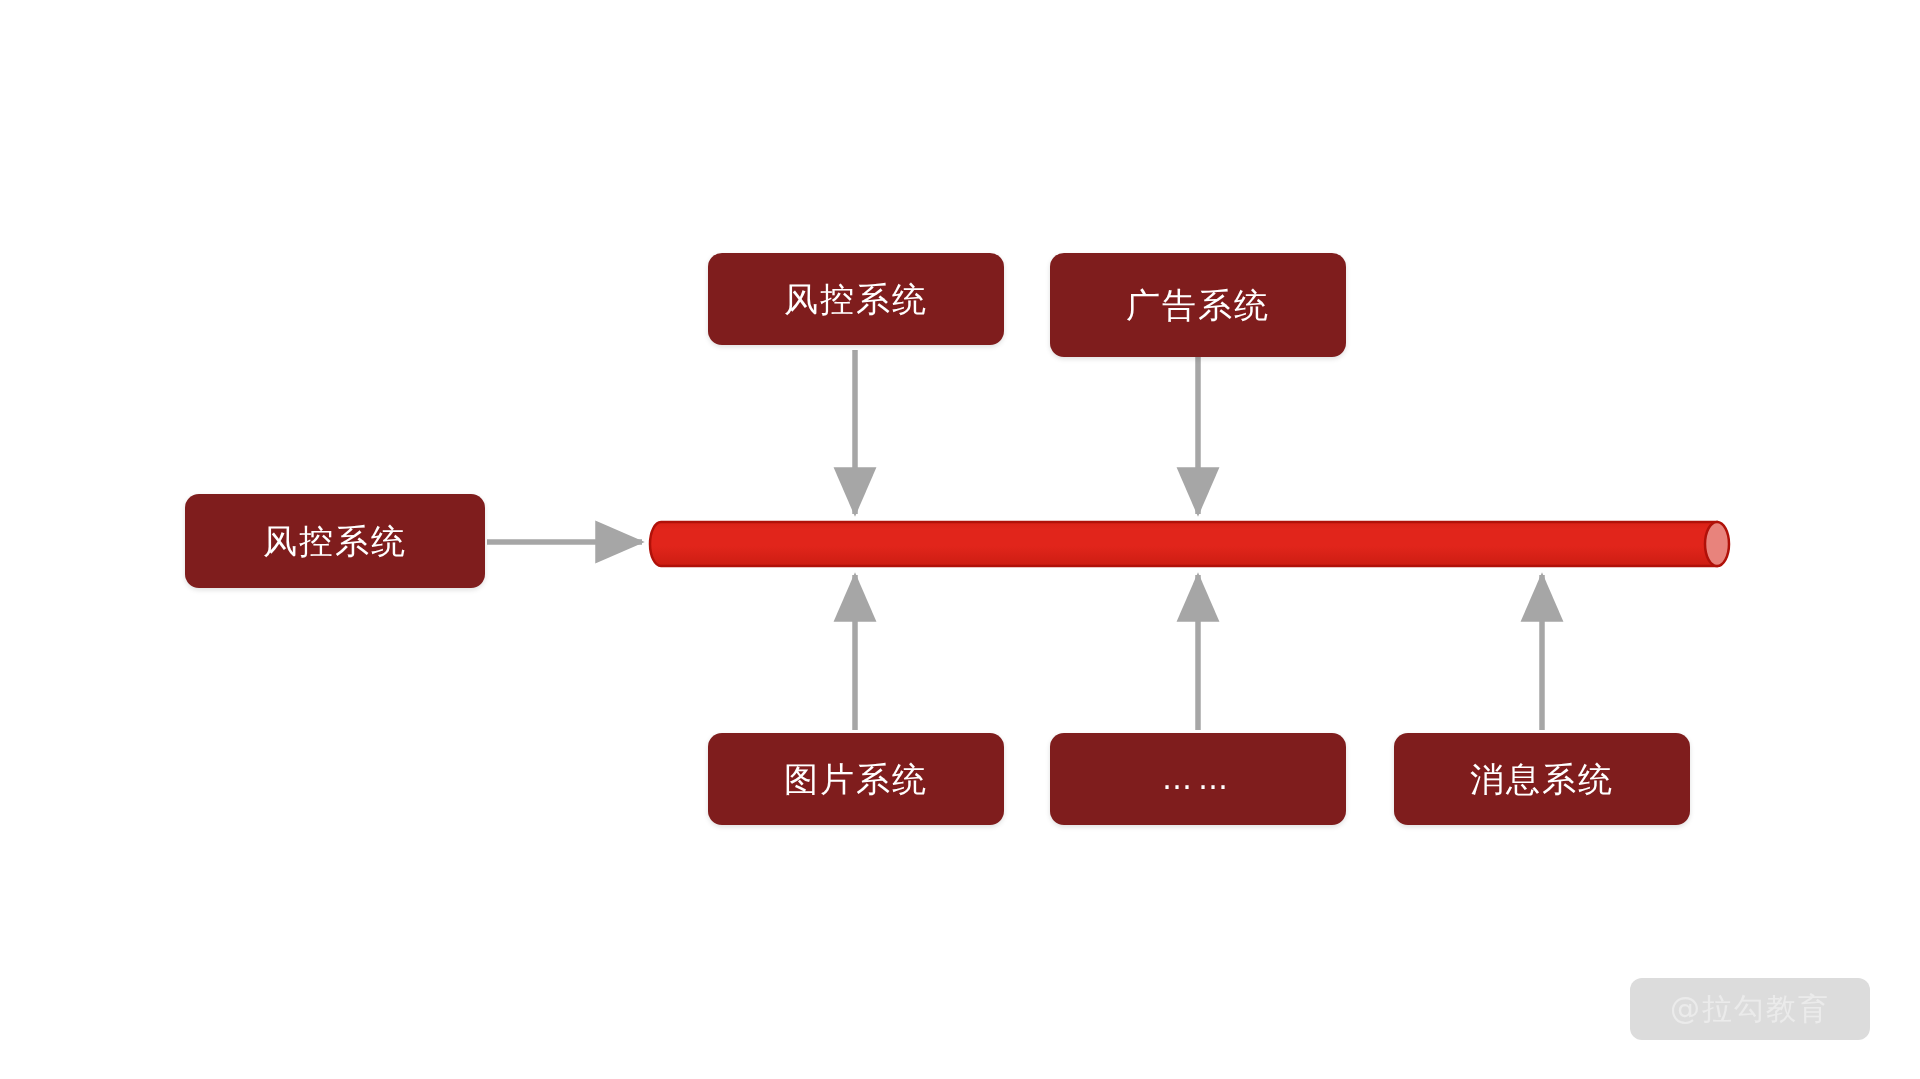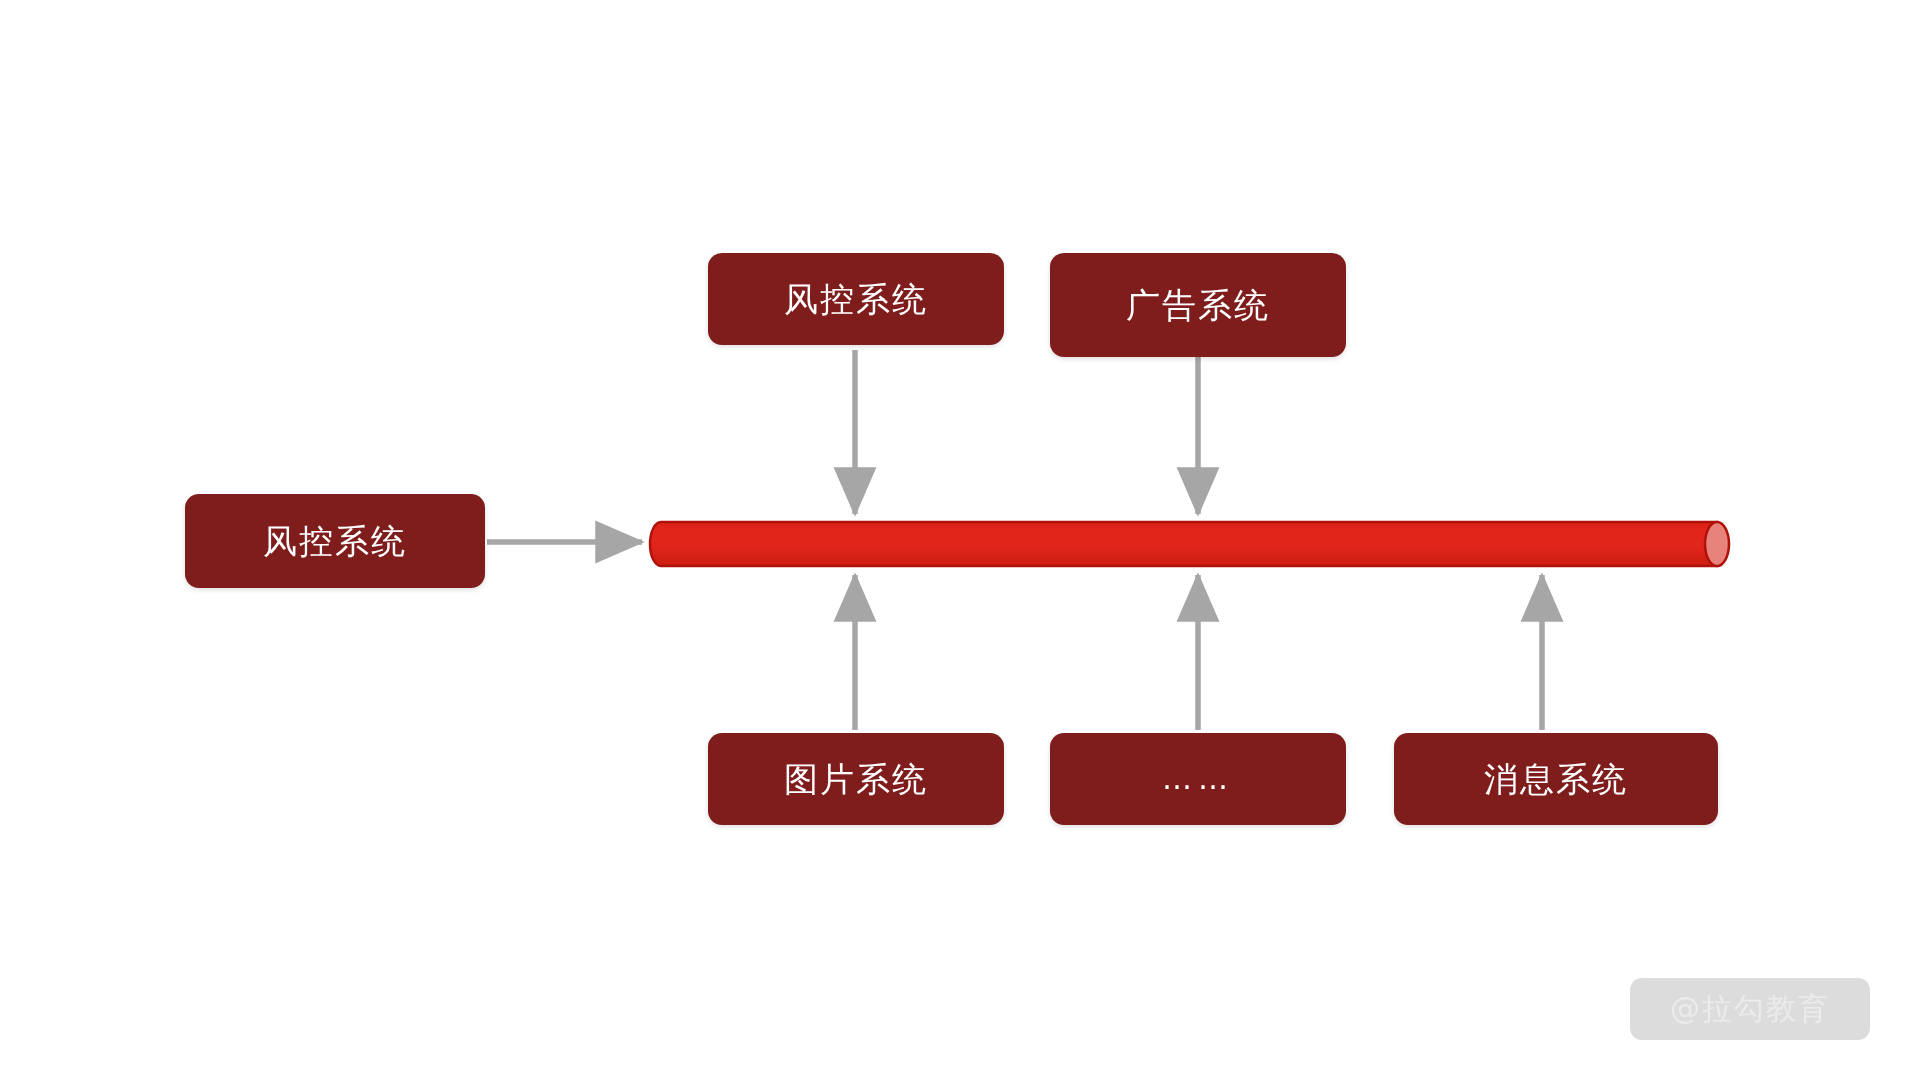--- a/index.html
+++ b/index.html
@@ -133,21 +133,21 @@
   </div>
 
   <div class="node-box" style="left:708px; top:733px; width:296px; height:92px;">
     <span class="node-label">图片系统</span>
   </div>
 
   <div class="node-box dots" style="left:1050px; top:733px; width:296px; height:92px;">
     <span class="node-label">……</span>
   </div>
 
-  <div class="node-box" style="left:1394px; top:733px; width:324px; height:92px;">
+  <div class="node-box" style="left:1394px; top:733px; width:296px; height:92px;">
     <span class="node-label">消息系统</span>
   </div>
 
   <div class="watermark">
     <span>@拉勾教育</span>
   </div>
 
 </div>
 
 </body></html>

